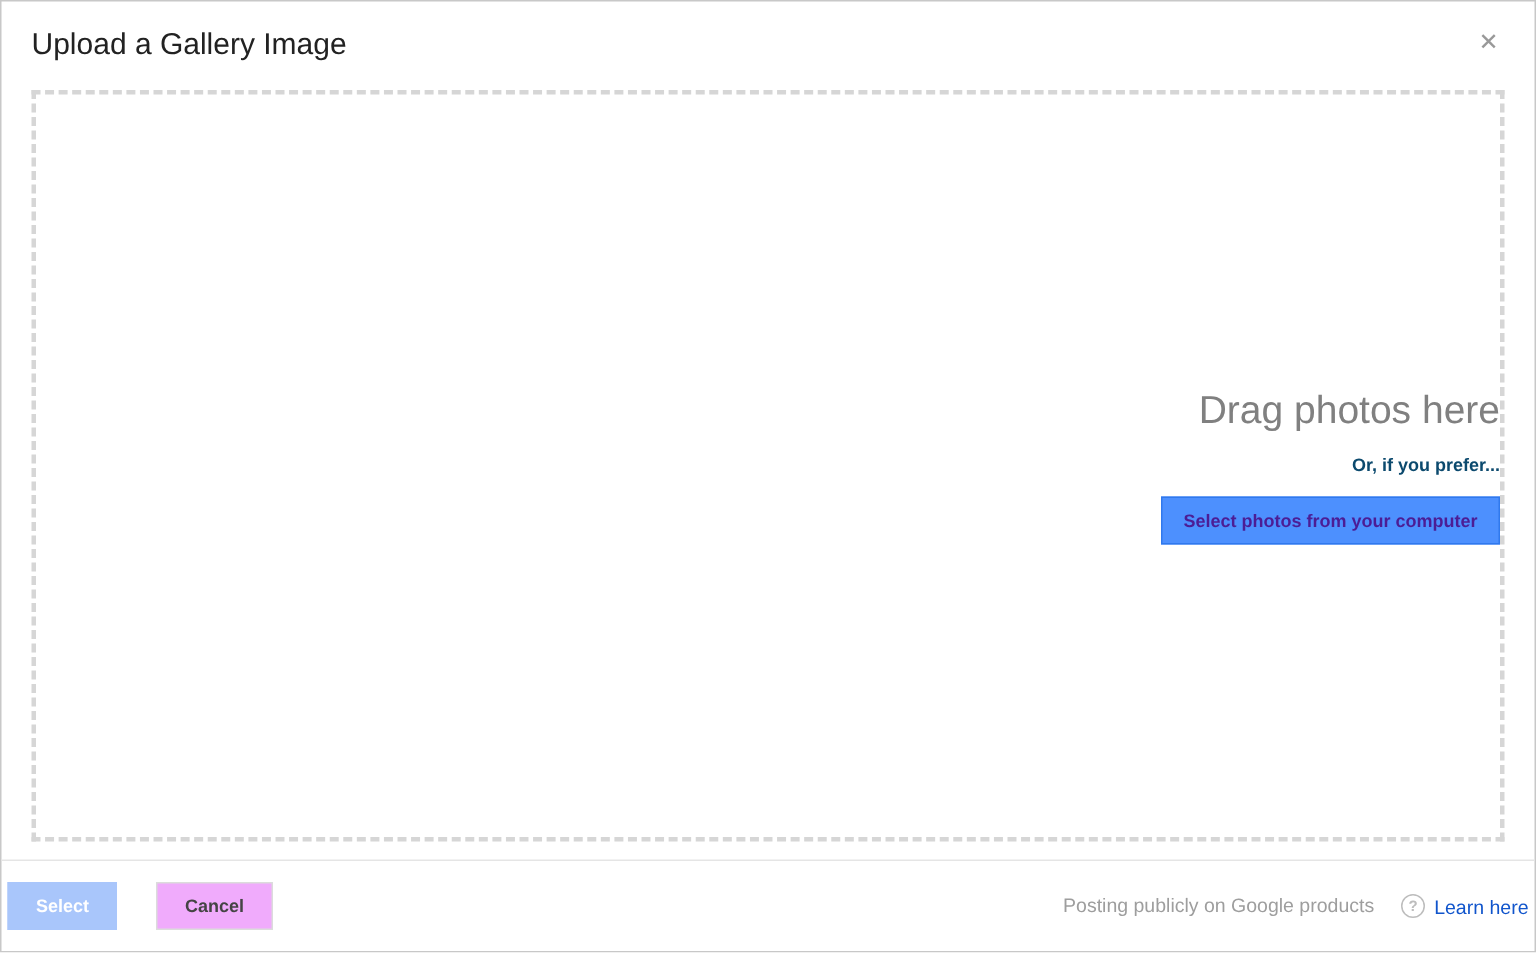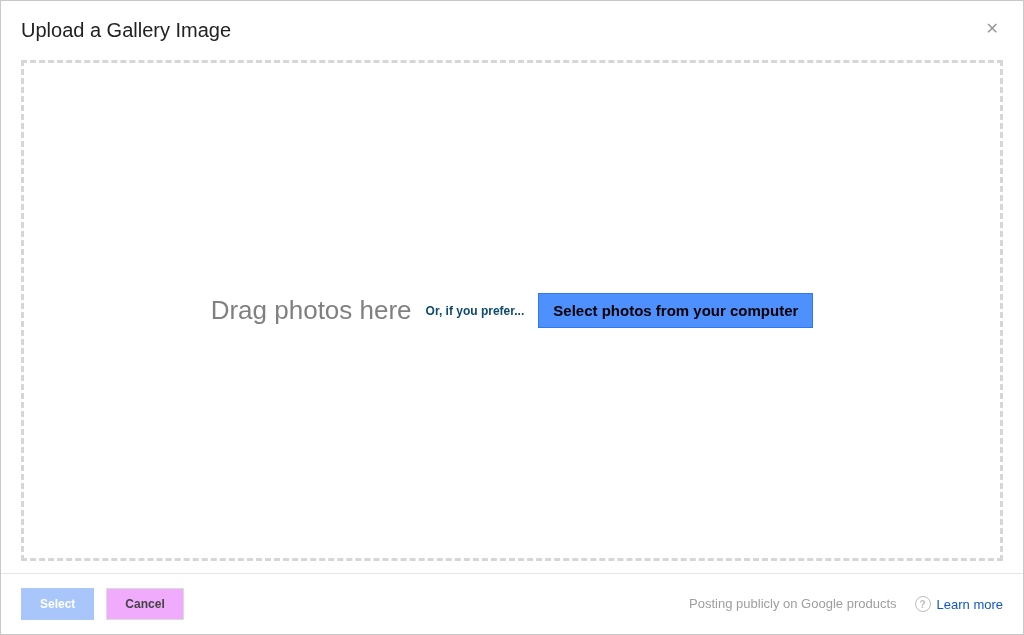--- a/index.html
+++ b/index.html
@@ -45,51 +45,51 @@
     }
     .dropzone-wrapper {
       flex: 1;
       padding: 6px 20px 12px 20px;
       display: flex;
     }
     .dropzone {
       flex: 1;
       border: 3px dashed #d6d6d6;
       display: flex;
-      flex-direction: row;
-      align-items: center;
+      flex-direction: column;
+      align-items: flex-end;
       justify-content: center;
       gap: 14px;
     }
     .drag-text {
       font-size: 26px;
       color: #808080;
       font-weight: 400;
     }
     .or-text {
       font-size: 12px;
       color: #0c4a6e;
       font-weight: 700;
     }
     .select-photos-btn {
       background: #4d90fe;
       border: 1px solid #3079ed;
-      color: #000000;
-      font-size: 15px;
+      color: #4c1d95;
+      font-size: 12px;
       font-weight: 700;
       padding: 8px 14px;
       cursor: pointer;
       font-family: Arial, sans-serif;
     }
     .modal-footer {
       border-top: 1px solid #e5e5e5;
-      padding: 14px 20px;
+      padding: 14px 4px;
       display: flex;
       align-items: center;
-      gap: 12px;
+      gap: 26px;
     }
     .footer-btn {
       font-size: 12px;
       font-weight: 700;
       padding: 8px 18px;
       border: 1px solid #dcdcdc;
       cursor: pointer;
       font-family: Arial, sans-serif;
     }
     .select-btn {
@@ -152,17 +152,17 @@
     </div>
   </div>
 
   <div class="modal-footer">
     <button class="footer-btn select-btn">Select</button>
     <button class="footer-btn cancel-btn">Cancel</button>
     <div class="footer-right">
       <span class="posting-text">Posting publicly on Google products</span>
       <div class="learn-more-wrap">
         <span class="help-icon">?</span>
-        <a class="learn-more-link">Learn more</a>
+        <a class="learn-more-link">Learn here</a>
       </div>
     </div>
   </div>
 </div>
 
 </body></html>

